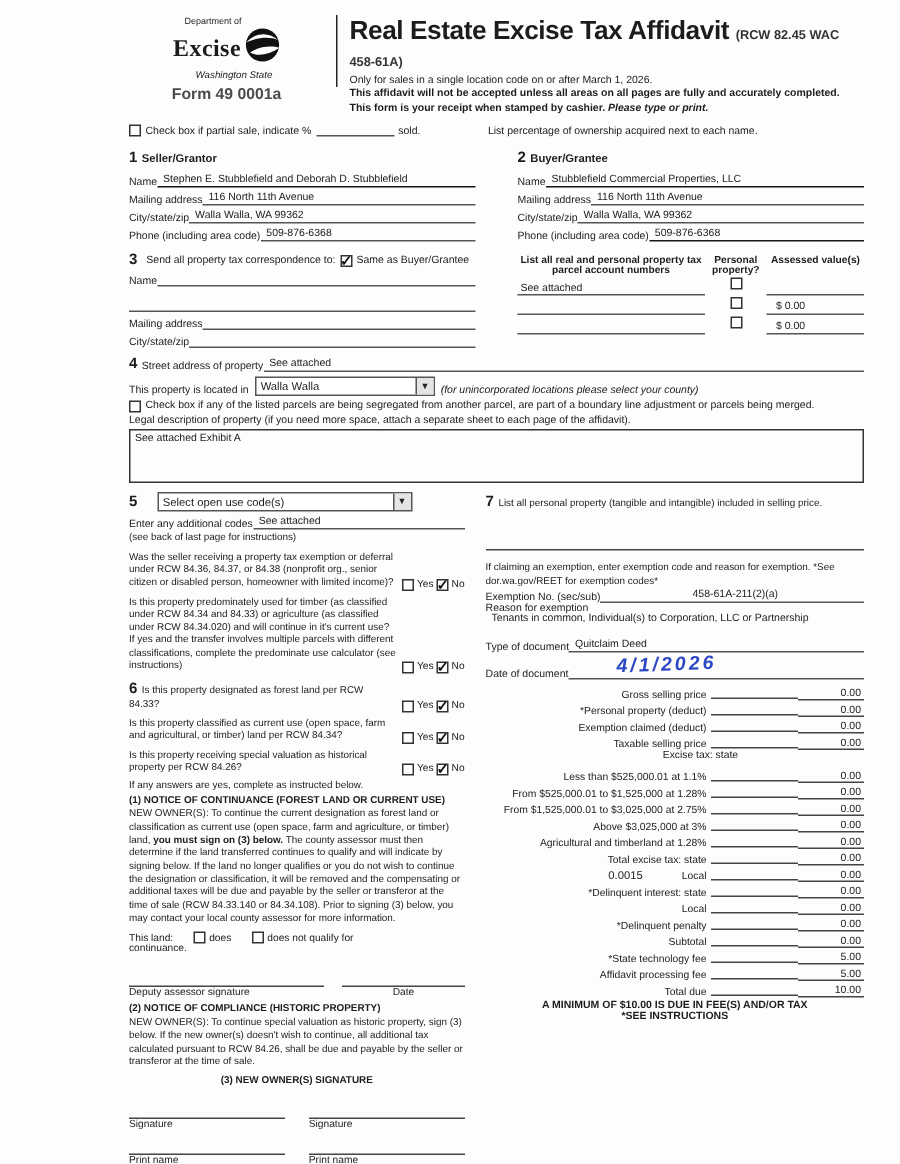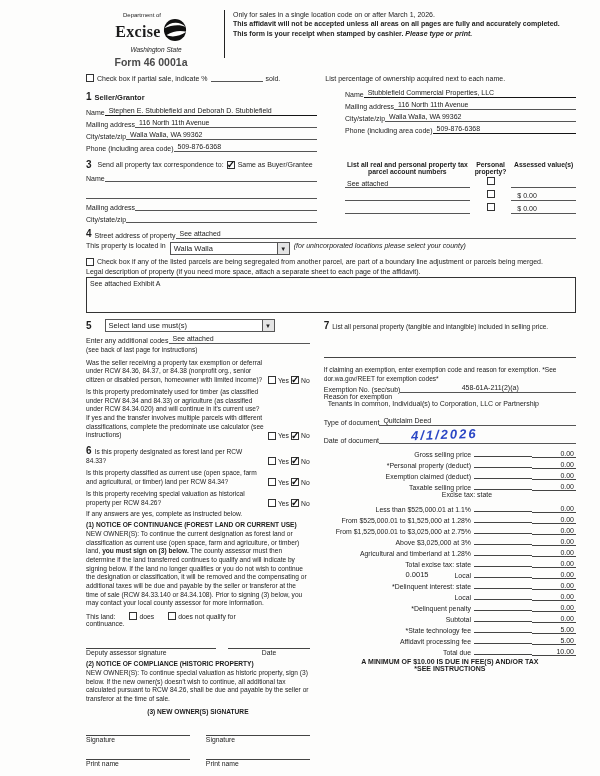--- a/index.html
+++ b/index.html
@@ -84,24 +84,28 @@
         <span class="revenue">Excise</span>
         <span style="margin-left:2px;">
           <svg width="24" height="24" viewBox="0 0 26 26">
             <circle cx="13" cy="13" r="12" fill="#101010"></circle>
             <path d="M1.5 11 C8 3.5 18 3.5 24.5 9.5 C18 6.5 9 7.5 1.5 11 Z" fill="#fdfdfc"></path>
             <path d="M4 18.5 C11 13.5 20 13.5 25.3 15 C18 20 9.5 21.5 4 18.5 Z" fill="#fdfdfc"></path>
           </svg>
         </span>
       </div>
       <div class="wa-state">Washington State</div>
-      <div class="form-no">Form 46 0001a</div>
+      <div class="form-no">Form 49 0001a</div>
     </div>
     <div class="hdr-div"></div>
     <div class="title-block">
+      <div>
+        <h1 class="title">Real Estate Excise Tax Affidavit</h1>
+        <span class="title-rcw">(RCW 82.45 WAC 458-61A)</span>
+      </div>
       <div class="subline">Only for sales in a single location code on or after March 1, 2026.</div>
       <div class="subline bold">This affidavit will not be accepted unless all areas on all pages are fully and accurately completed.</div>
       <div class="subline bold"><span>This form is your receipt when stamped by cashier. </span><i>Please type or print.</i></div>
     </div>
   </div>
 
   <div class="partial">
     <span class="cb"></span>
     <span>Check box if partial sale, indicate %</span>
     <span class="gap"></span>
@@ -123,20 +127,21 @@
       <div class="fld">
           <span class="lbl">City/state/zip</span>
           <span class="uline val">Walla Walla, WA 99362</span>
         </div>
       <div class="fld">
           <span class="lbl">Phone (including area code)</span>
           <span class="uline val">509-876-6368</span>
         </div>
     </div>
     <div class="col">
+      <div><span class="secnum">2</span><span class="sechead">Buyer/Grantee</span></div>
       <div class="fld">
           <span class="lbl">Name</span>
           <span class="uline heavy val">Stubblefield Commercial Properties, LLC</span>
         </div>
       <div class="fld">
           <span class="lbl">Mailing address</span>
           <span class="uline val">116 North 11th Avenue</span>
         </div>
       <div class="fld">
           <span class="lbl">City/state/zip</span>
@@ -196,21 +201,21 @@
       </div>
     </div>
   </div>
 
   <div style="margin-top:5px;">
     <div class="fld" style="margin-top:0;">
       <span class="secnum">4</span>
       <span class="lbl">Street address of property</span>
       <span class="uline val">See attached</span>
     </div>
-    <div style="display:flex; align-items:flex-start; gap:4px; margin-top:3px;">
+    <div style="display:flex; align-items:flex-end; gap:4px; margin-top:3px;">
       <span class="lbl">This property is located in</span>
       <span class="combo" style="width:120px;">
         <span class="cval" style="flex:1;">Walla Walla</span>
         <span class="arrow">▼</span>
       </span>
       <span class="lbl" style="font-style:italic;">(for unincorporated locations please select your county)</span>
     </div>
     <div style="display:flex; align-items:flex-start; gap:3px; margin-top:3px;">
       <span class="cb"></span>
       <span class="lbl" style="white-space:normal;">Check box if any of the listed parcels are being segregated from another parcel, are part of a boundary line adjustment or parcels being merged.</span>
@@ -218,21 +223,21 @@
     <div class="lbl" style="margin-top:2px;">Legal description of property (if you need more space, attach a separate sheet to each page of the affidavit).</div>
     <div class="legalbox">See attached Exhibit A</div>
   </div>
 
   <div class="mid">
 
     <div class="mleft">
       <div style="display:flex; align-items:center; gap:10px;">
         <span class="secnum">5</span>
         <span class="combo" style="width:170px;">
-          <span class="cval" style="flex:1;">Select land use must(s)</span>
+          <span class="cval" style="flex:1;">Select open use code(s)</span>
           <span class="arrow">▼</span>
         </span>
       </div>
       <div class="fld">
           <span class="lbl">Enter any additional codes</span>
           <span class="uline val">See attached</span>
         </div>
       <div class="q" style="margin-top:2px;">(see back of last page for instructions)</div>
 
       <div class="qrow">

